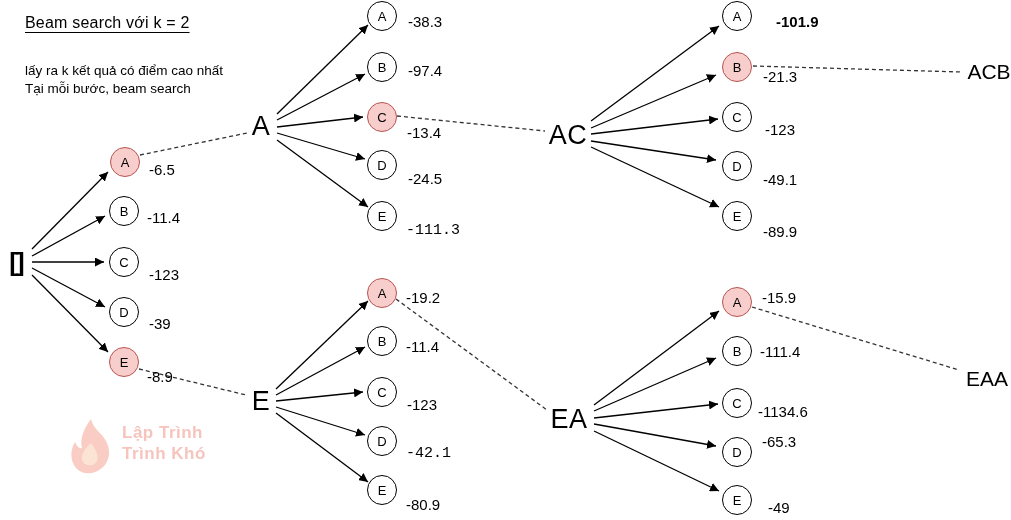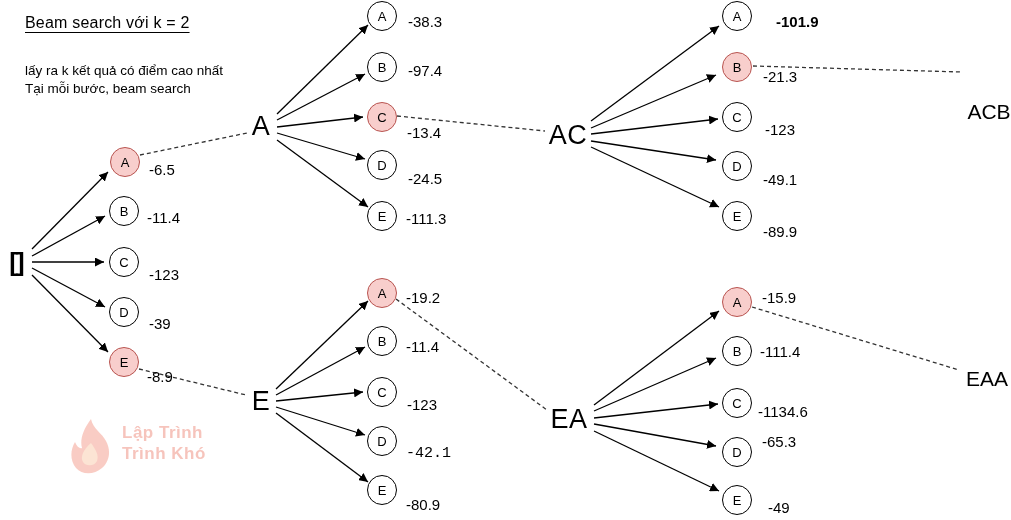--- a/index.html
+++ b/index.html
@@ -131,21 +131,21 @@
       <span>C</span>
     </div>
   <div class="score" style="left:407px;top:124px;">-13.4</div>
   <div class="node" style="left:367px;top:150px;">
       <span>D</span>
     </div>
   <div class="score" style="left:408px;top:170px;">-24.5</div>
   <div class="node" style="left:367px;top:201px;">
       <span>E</span>
     </div>
-  <div class="score" style="left:406px;top:210px;">-111.3</div>
+  <div class="score" style="left:406px;top:222px;font-family:Liberation Mono, monospace;">-111.3</div>
 
   <div class="beam-label" style="left:568px;top:135px;">AC</div>
   <div class="node" style="left:722px;top:1px;">
       <span>A</span>
     </div>
   <div class="score" style="left:776px;top:13px;font-weight:bold;">-101.9</div>
   <div class="node hl" style="left:722px;top:52px;">
       <span>B</span>
     </div>
   <div class="score" style="left:763px;top:68px;">-21.3</div>
@@ -199,21 +199,21 @@
   <div class="score" style="left:758px;top:403px;">-1134.6</div>
   <div class="node" style="left:722px;top:437px;">
       <span>D</span>
     </div>
   <div class="score" style="left:762px;top:433px;">-65.3</div>
   <div class="node" style="left:722px;top:485px;">
       <span>E</span>
     </div>
   <div class="score" style="left:768px;top:499px;">-49</div>
 
-  <div class="result-label" style="left:989px;top:72px;margin-top:40px;">ACB</div>
+  <div class="result-label" style="left:989px;top:72px;">ACB</div>
   <div class="result-label" style="left:987px;top:379px;">EAA</div>
 
   <div class="logo">
     <svg width="46" height="60" viewBox="0 0 46 60">
       <path d="M23 2 C25 12 34 16 38 24 C43 33 42 44 34 51 C26 58 14 58 8 51 C2 44 2 33 7 25 C9 30 12 32 14 31 C12 24 14 14 23 2 Z" fill="#f6ab9d"></path>
       <path d="M23 26 C28 33 31 38 29 44 C27 49 18 50 15 45 C12 40 15 33 23 26 Z" fill="#fbd3b8"></path>
     </svg>
     <div class="logo-text">
       <div>Lập Trình</div>
       <div>Trình Khó</div>

